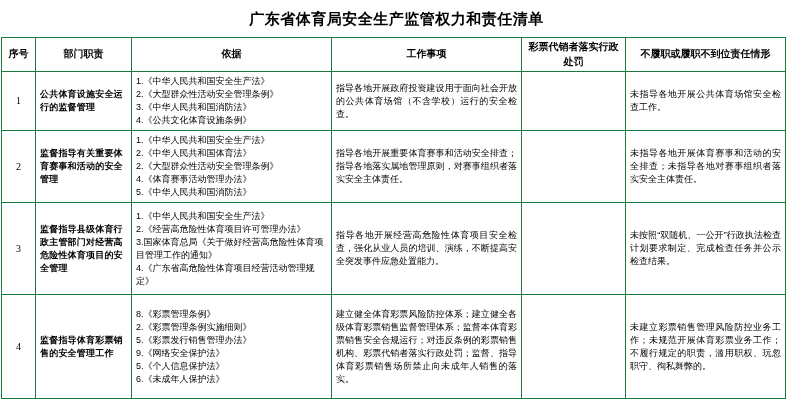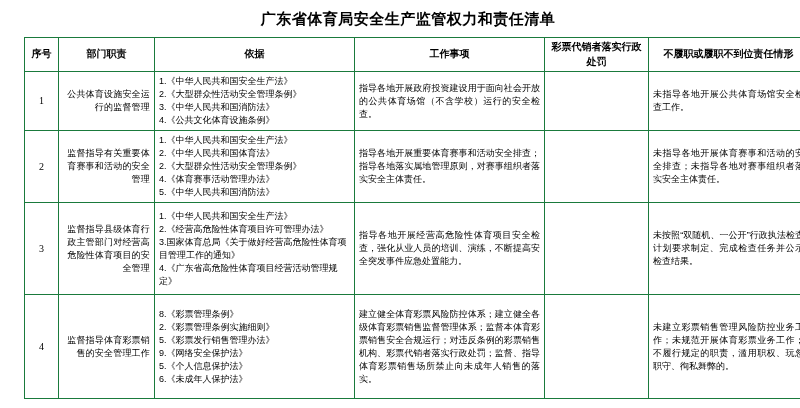--- a/index.html
+++ b/index.html
@@ -11,21 +11,21 @@
     height: 408px;
     background: #ffffff;
     font-family: "Liberation Sans", sans-serif;
     color: #000000;
     overflow: hidden;
   }
   .page {
     width: 800px;
     height: 408px;
     box-sizing: border-box;
-    padding: 6px 8px 0 24px;
+    padding: 6px 8px 0 1px;
     position: relative;
   }
   .doc-title {
     text-align: center;
     font-family: "Liberation Serif", serif;
     font-weight: bold;
     font-size: 15px;
     letter-spacing: 0.5px;
     margin: 4px 0 8px 0;
     color: #000;
@@ -57,22 +57,23 @@
   .col-items { width: 190px; }
   .col-boundary { width: 104px; }
   .col-liability { width: 160px; }
 
   td.cell-no {
     text-align: center;
     font-size: 10px;
     font-family: "Liberation Serif", serif;
   }
   td.cell-duty {
-    text-align: right;
+    text-align: left;
     letter-spacing: 0.2px;
+    font-weight: bold;
   }
   td.cell-basis ol {
     margin: 0;
     padding: 0;
     list-style: none;
   }
   td.cell-basis li {
     white-space: nowrap;
     overflow: hidden;
     text-overflow: clip;

